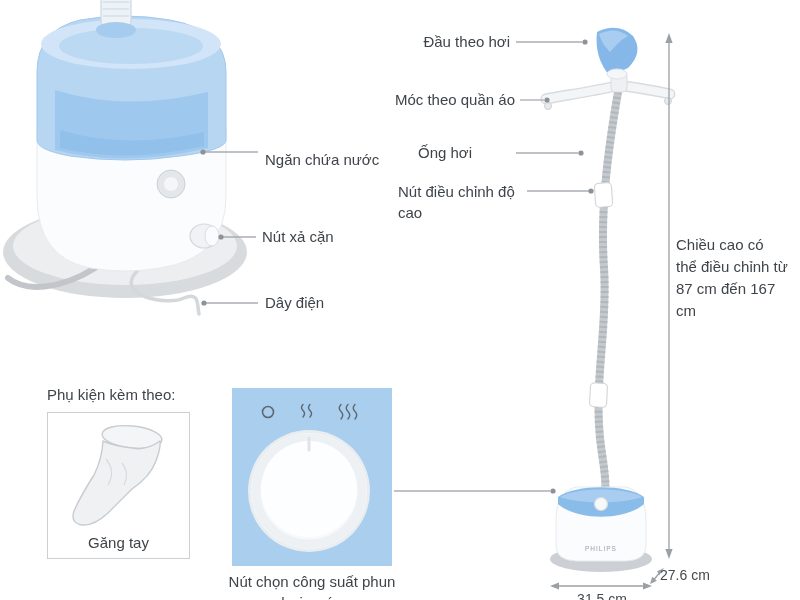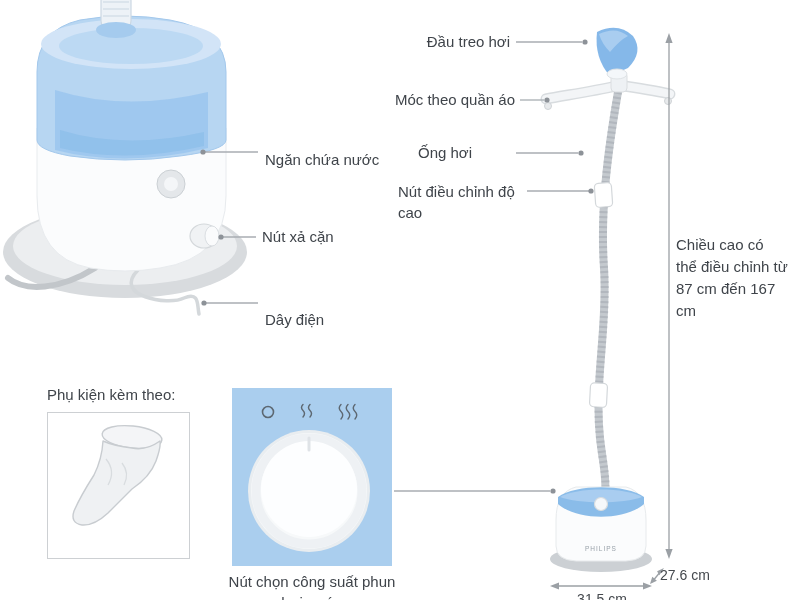--- a/index.html
+++ b/index.html
@@ -151,35 +151,36 @@
       <circle cx="309" cy="491" r="58" fill="#f7f9fa"></circle>
       <circle cx="309" cy="491" r="53" fill="none" stroke="#eef1f4" stroke-width="9"></circle>
       <circle cx="309" cy="489" r="48" fill="#fdfeff"></circle>
       <line x1="309" y1="438" x2="309" y2="450" stroke="#dfe3e7" stroke-width="3" stroke-linecap="round"></line>
     </g>
   </g>
 </svg>
 
 <div class="lbl" style="left:265px; top:150px;">Ngăn chứa nước</div>
 <div class="lbl" style="left:262px; top:227px;">Nút xả cặn</div>
-<div class="lbl" style="left:265px; top:310px;">Dây điện</div>
+<div class="lbl" style="left:265px; top:293px;">Dây điện</div>
 
-<div class="lbl" style="left:380px; top:32px; width:130px; text-align:right;">Đầu treo hơi</div>
+<div class="lbl" style="left:380px; top:32px; width:130px; text-align:right;">Đầu theo hơi</div>
 <div class="lbl" style="left:375px; top:90px; width:140px; text-align:right;">Móc theo quần áo</div>
 <div class="lbl" style="left:380px; top:143px; width:130px; text-align:center;">Ống hơi</div>
 <div class="lbl wrap" style="left:398px; top:181px; width:126px; text-align:left; line-height:21px;">Nút điều chỉnh độ cao</div>
 
 <div class="lbl wrap" style="left:676px; top:234px; width:112px; line-height:22px;">Chiều cao có thể điều chỉnh từ 87 cm đến 167 cm</div>
 <div class="lbl dim" style="left:556px; top:589px; width:92px; text-align:center;">31.5 cm</div>
 <div class="lbl dim" style="left:660px; top:565px;text-align:right;">27.6 cm</div>
 
 <div class="lbl" style="left:47px; top:385px;">Phụ kiện kèm theo:</div>
 <div class="accessory-box">
   <svg width="141" height="112" viewBox="0 0 141 112" style="position:absolute; left:0; top:6px;">
     <ellipse cx="84" cy="18" rx="30" ry="11" fill="#f4f5f7" stroke="#c8ccd0" stroke-width="1.4" transform="rotate(6 84 18)"></ellipse>
     <path d="M55,22 Q54,40 46,56 Q32,78 26,92 Q22,104 34,106 Q46,107 60,94 L84,70 Q102,58 108,42 Q113,28 112,22 Q98,32 84,29 Q66,27 55,22 Z" fill="#eff1f3" stroke="#c8ccd0" stroke-width="1.4" stroke-linejoin="round"></path>
     <path d="M58,40 Q68,52 60,66 M74,44 Q82,54 76,66" fill="none" stroke="#d8dcdf" stroke-width="1.3"></path>
   </svg>
+  <div class="accessory-label">Găng tay</div>
 </div>
 
 <div class="lbl wrap" style="left:222px; top:571px; width:180px; text-align:center; line-height:21px;">Nút chọn công suất phun hơi nước</div>
 
 <div class="brand">PHILIPS</div>
 
 </body></html>

